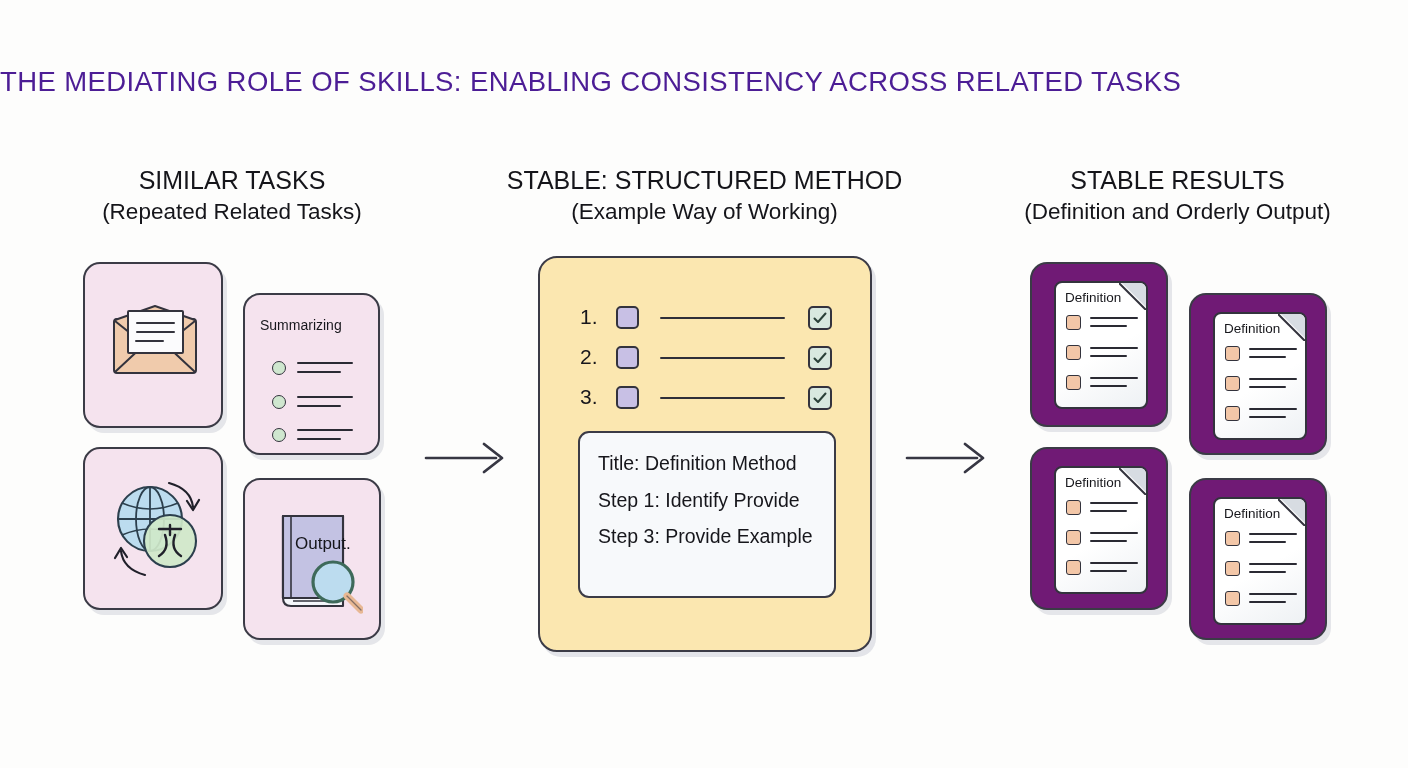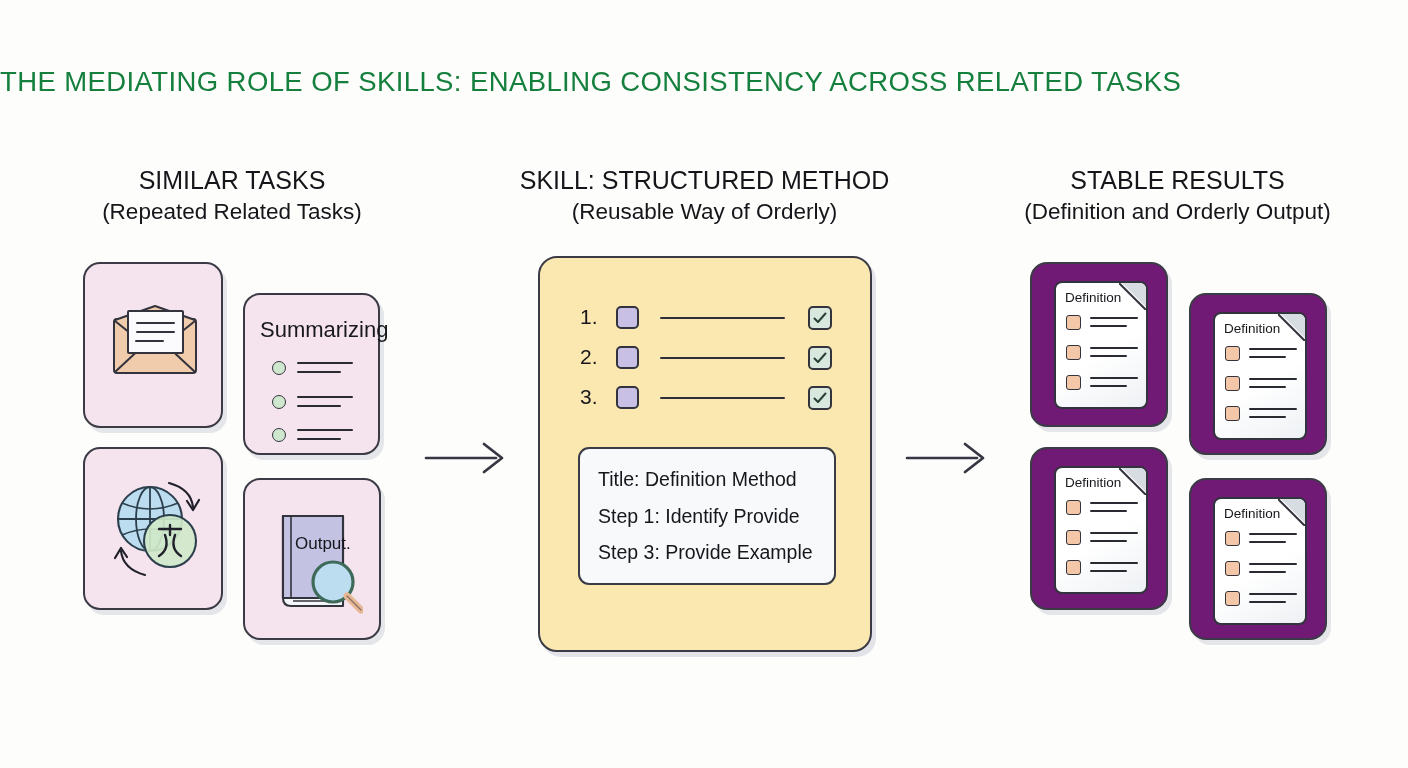--- a/index.html
+++ b/index.html
@@ -10,21 +10,21 @@
     color:#1b1b1f;
     overflow:hidden;
     position:relative;
   }
   #stage{position:absolute;left:0;top:0;width:1408px;height:768px;}
 
   .title{
     position:absolute;left:0;top:66px;width:1116px;
     text-align:center;
     font-size:27.5px;letter-spacing:.4px;
-    font-weight:400;color:#15803d;
+    font-weight:400;color:#4c1d95;
     white-space:nowrap;
   }
 
   .col-head{position:absolute;text-align:center;}
   .col-head .h1{font-size:25px;color:#15151a;line-height:1.16;white-space:nowrap;}
   .col-head .h2{font-size:22.5px;color:#15151a;line-height:1.2;margin-top:3px;white-space:nowrap;}
   #head-left{left:32px;top:166px;width:400px;}
   #head-mid{left:492px;top:166px;width:425px;}
   #head-right{left:965px;top:166px;width:425px;}
 
@@ -50,21 +50,21 @@
     background:#fbfbfd;border:2px solid #33333d;border-radius:2px;box-sizing:border-box;
     z-index:3;
   }
   .env .letter i{display:block;height:2px;background:#33333d;margin:7px auto 0;border-radius:1px;}
   .env .letter i:nth-child(1){width:39px;margin-top:10px;}
   .env .letter i:nth-child(2){width:39px;}
   .env .letter i:nth-child(3){width:29px;margin-right:18px;margin-left:auto;}
   .env svg{position:absolute;left:0;top:0;overflow:visible;}
 
   
-  .cardtitle{position:absolute;font-size:22px;color:#18181d;white-space:nowrap;}
+  .cardtitle{position:absolute;font-size:14px;color:#18181d;white-space:nowrap;}
   .bulletrow{position:absolute;}
   .bulletrow .dot{
     position:absolute;left:0;top:2px;width:14px;height:14px;border-radius:50%;
     background:#cfe7cf;border:1.9px solid #33333d;box-sizing:border-box;
   }
   .bulletrow .l1,.bulletrow .l2{position:absolute;height:2px;background:#2a2a33;border-radius:1px;}
   .bulletrow .l1{left:25px;top:3px;width:56px;}
   .bulletrow .l2{left:25px;top:12px;width:44px;}
 
   
@@ -87,23 +87,23 @@
     background:#c8c0e5;border:2px solid #33333d;box-sizing:border-box;
   }
   .steprow .line{position:absolute;left:80px;top:11px;width:125px;height:2px;background:#2f2f38;border-radius:1px;}
   .steprow .chk{
     position:absolute;left:228px;top:0;width:24px;height:24px;border-radius:5px;
     background:#d8e8df;border:2px solid #33333d;box-sizing:border-box;
   }
   .steprow .chk svg{position:absolute;left:2px;top:2px;}
 
   #recipe{
-    position:absolute;left:38px;top:173px;width:258px;height:138px;
+    position:absolute;left:38px;top:173px;width:258px;height:167px;
     background:#f7f9fb;border:2px solid #3b3b46;border-radius:11px;
-    box-sizing:border-box;padding:12px 0 0 18px;margin-top:16px;
+    box-sizing:border-box;padding:12px 0 0 18px;
   }
   #recipe div{font-size:19.5px;color:#16161b;line-height:36.5px;white-space:nowrap;}
 
   
   .doc{
     position:absolute;left:22px;top:17px;width:94px;height:128px;
     background:linear-gradient(150deg,#ffffff 55%,#eef1f4 100%);
     border:2.1px solid #33333d;border-radius:8px;box-sizing:border-box;
     overflow:hidden;
   }
@@ -134,22 +134,22 @@
 
 <div id="stage">
 
   <div class="title">THE MEDIATING ROLE OF SKILLS: ENABLING CONSISTENCY ACROSS RELATED TASKS</div>
 
   <div class="col-head" id="head-left">
     <div class="h1">SIMILAR TASKS</div>
     <div class="h2">(Repeated Related Tasks)</div>
   </div>
   <div class="col-head" id="head-mid">
-    <div class="h1">SKILL: STRUCTURED METHOD</div>
-    <div class="h2">(Reusable Way of Orderly)</div>
+    <div class="h1">STABLE: STRUCTURED METHOD</div>
+    <div class="h2">(Example Way of Working)</div>
   </div>
   <div class="col-head" id="head-right">
     <div class="h1">STABLE RESULTS</div>
     <div class="h2">(Definition and Orderly Output)</div>
   </div>
 
   <div class="card pink" style="left:83px;top:262px;width:140px;height:166px;">
     <div class="env">
       <div class="body"></div>
       <div class="letter">

